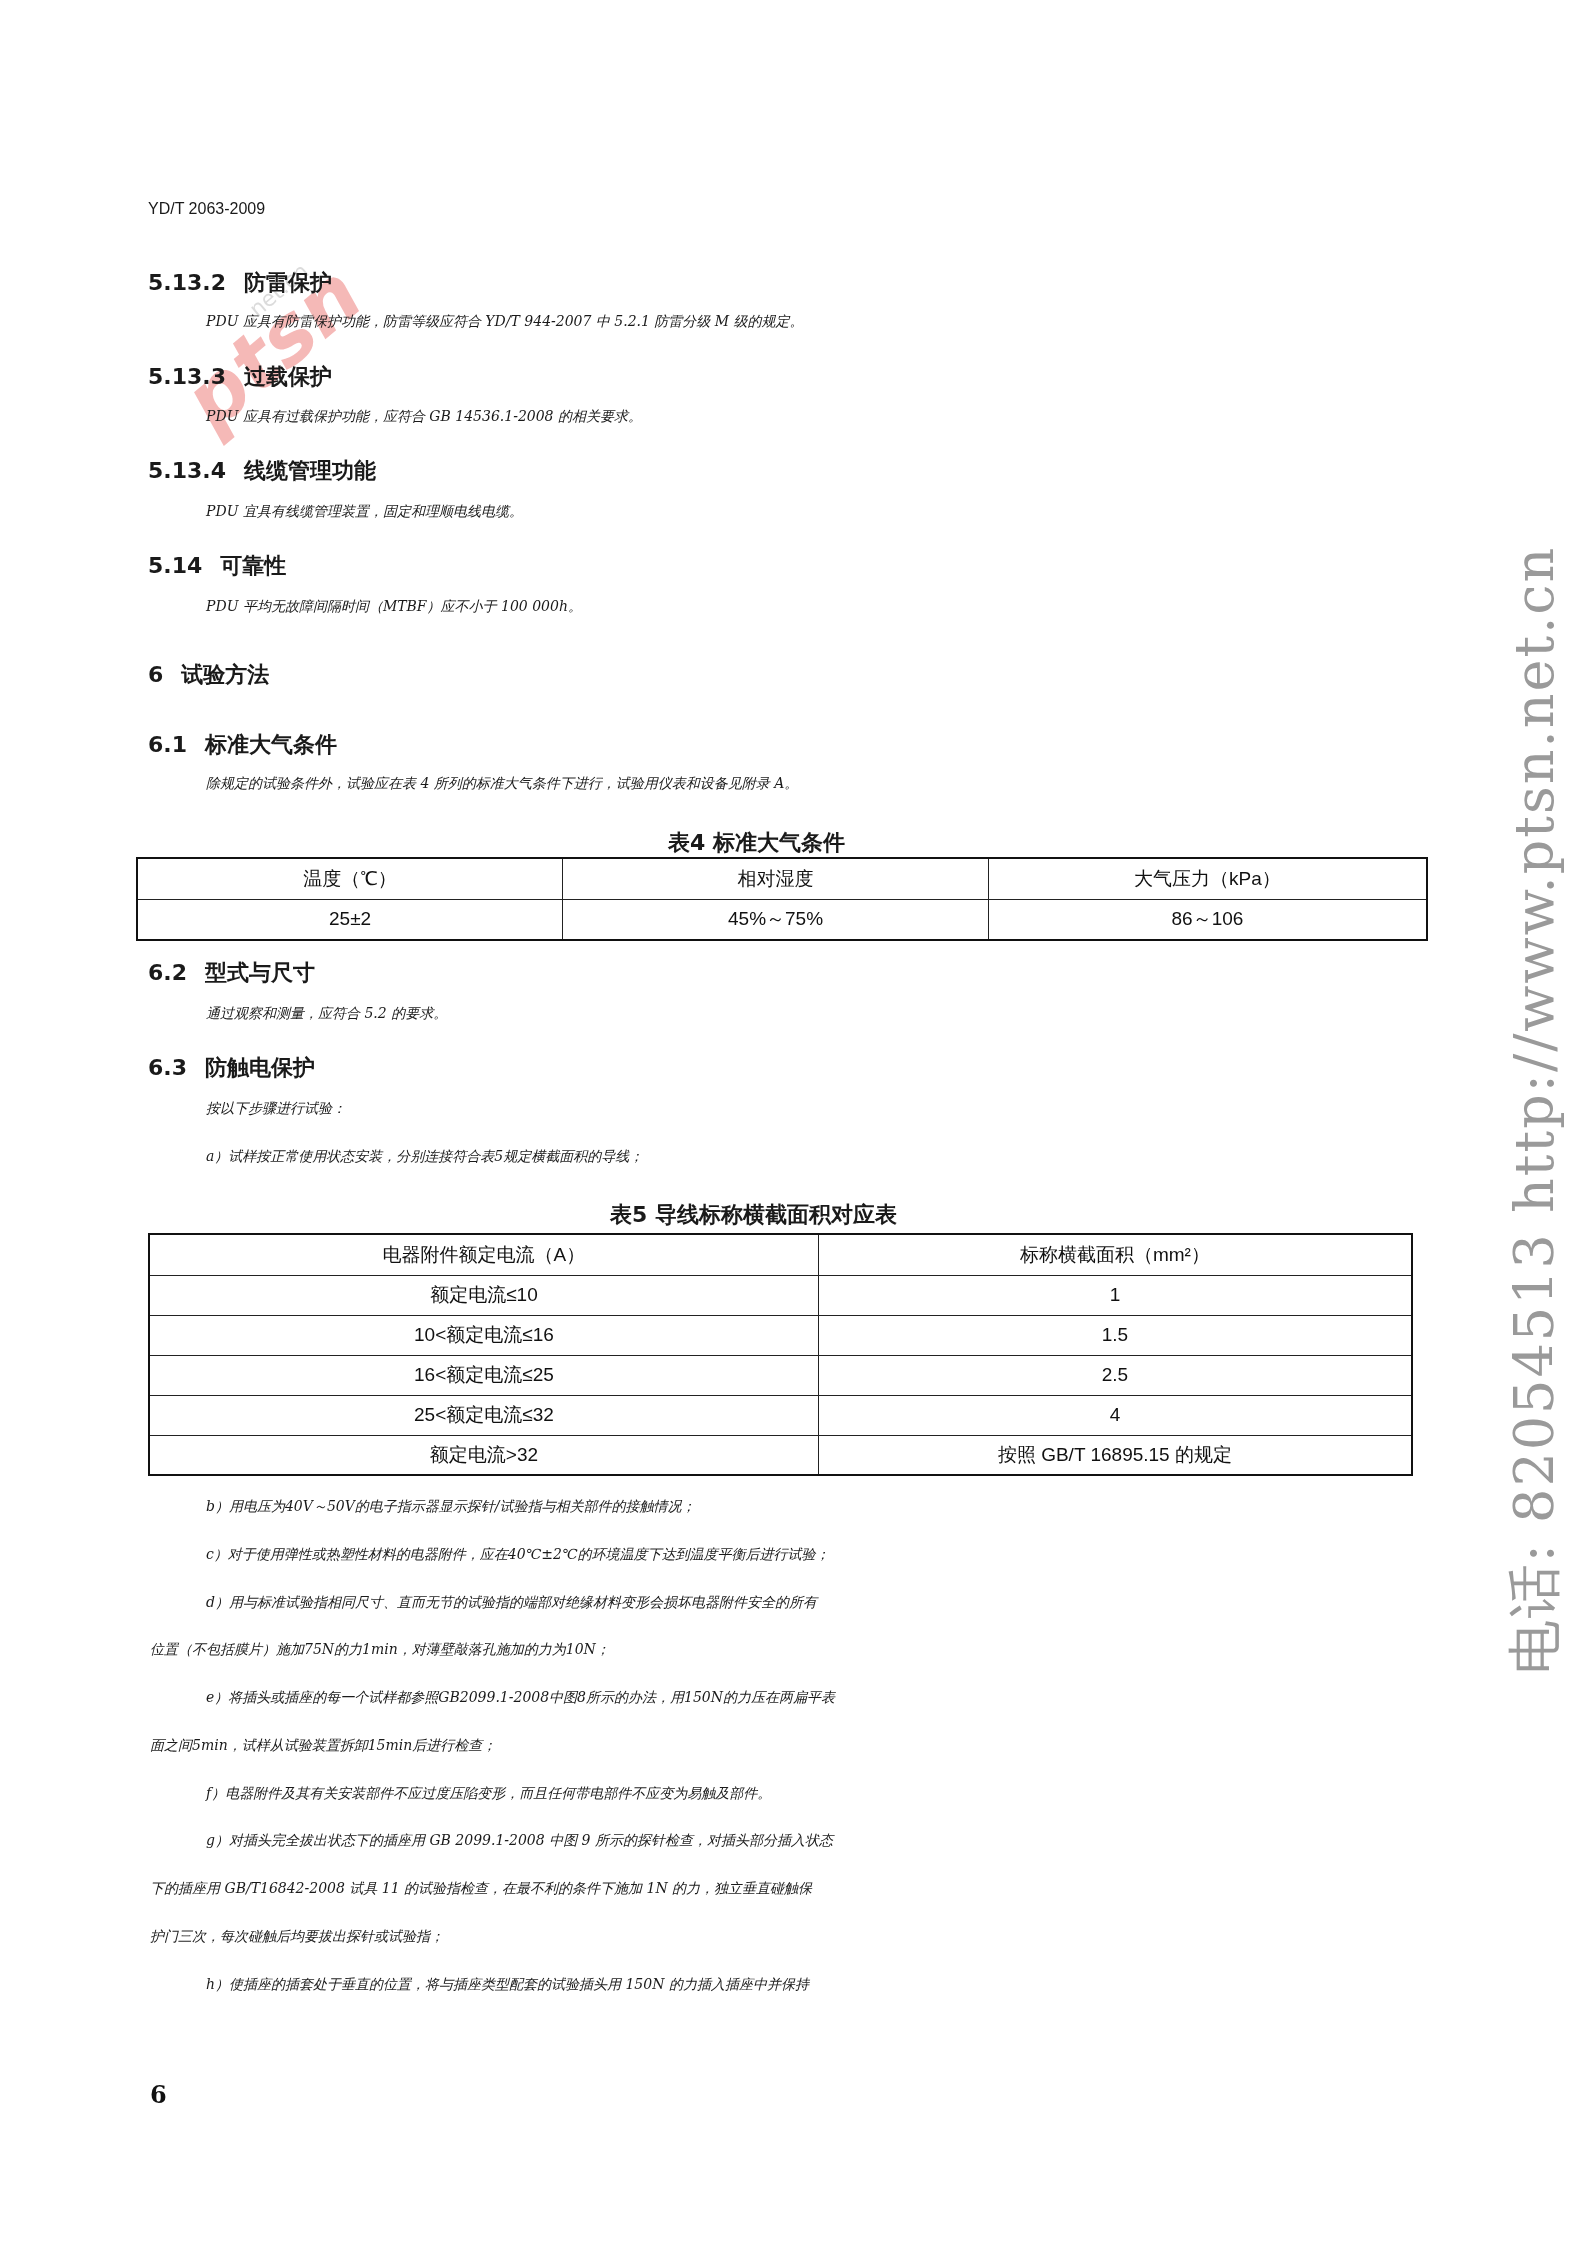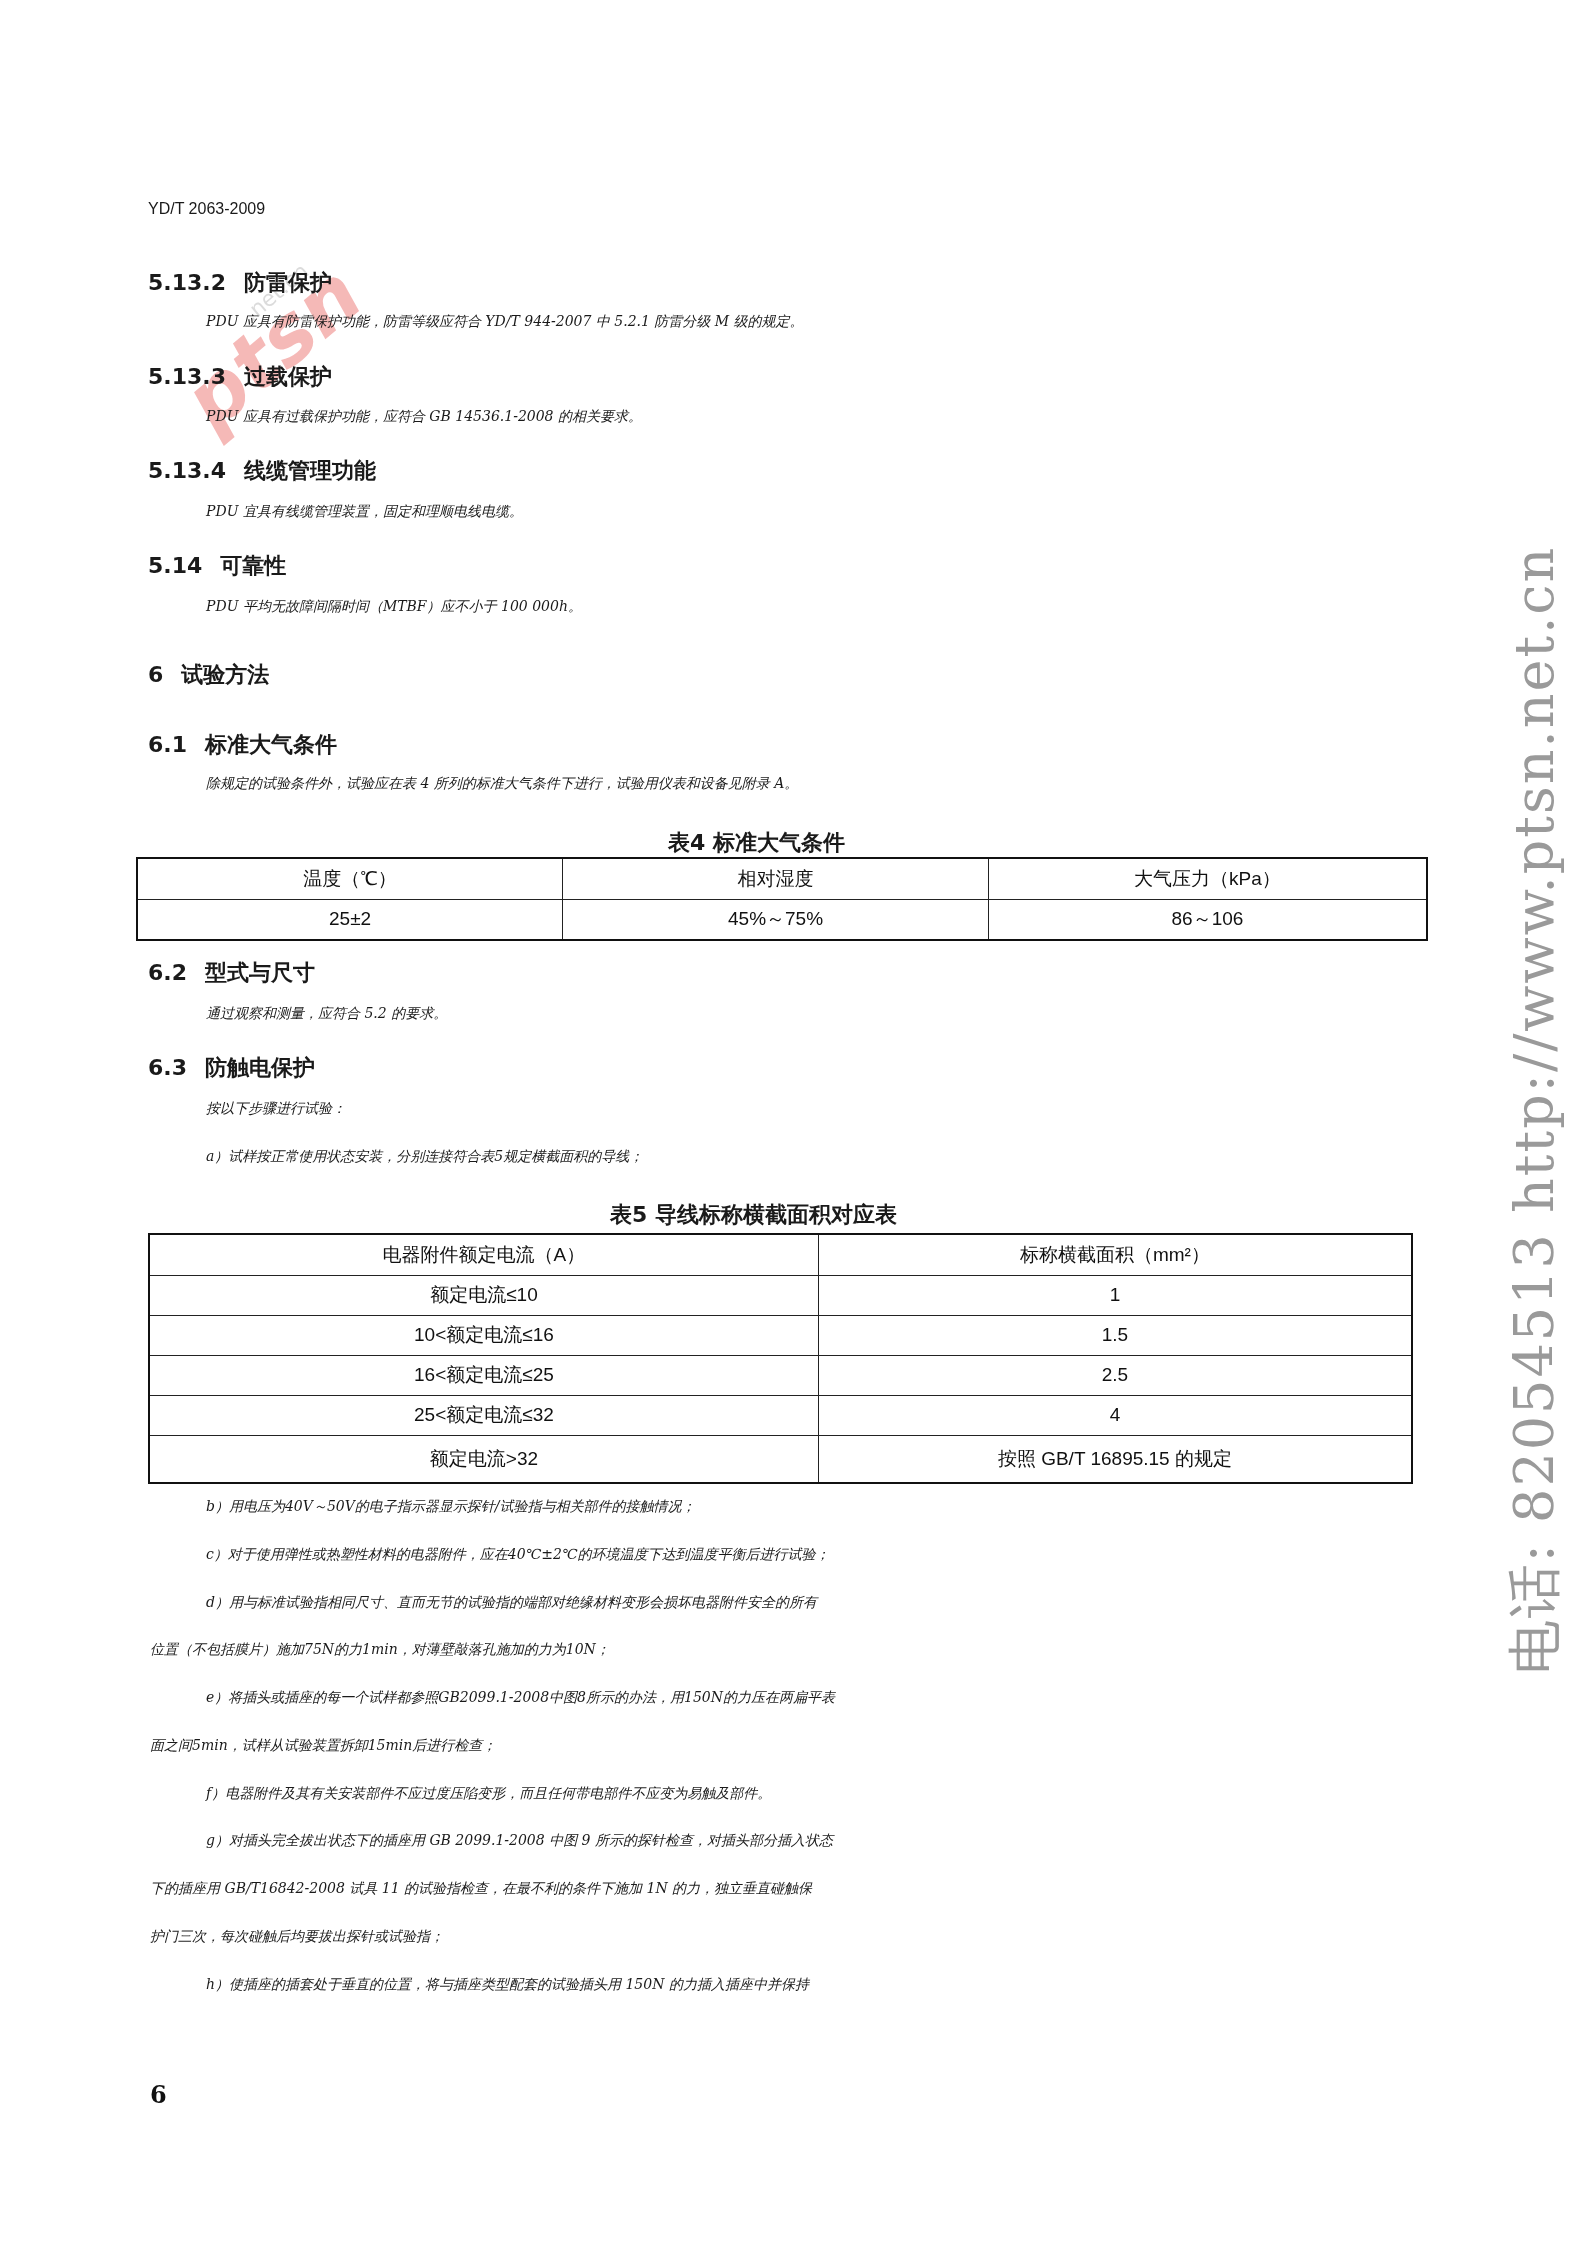--- a/index.html
+++ b/index.html
@@ -105,21 +105,21 @@
     <td>1.5</td>
   </tr>
   <tr style="height:40px;">
     <td>16&lt;额定电流≤25</td>
     <td>2.5</td>
   </tr>
   <tr style="height:40px;">
     <td>25&lt;额定电流≤32</td>
     <td>4</td>
   </tr>
-  <tr style="height:48px;">
+  <tr style="height:40px;">
     <td>额定电流&gt;32</td>
     <td>按照 GB/T 16895.15 的规定</td>
   </tr>
 </tbody>
   </table>
 
 <div class="abs p" style="left:206px;top:1498px;">b）用电压为40V～50V的电子指示器显示探针/试验指与相关部件的接触情况；</div>
 <div class="abs p" style="left:206px;top:1546px;">c）对于使用弹性或热塑性材料的电器附件，应在40℃±2℃的环境温度下达到温度平衡后进行试验；</div>
 <div class="abs p" style="left:206px;top:1594px;">d）用与标准试验指相同尺寸、直而无节的试验指的端部对绝缘材料变形会损坏电器附件安全的所有</div>
 <div class="abs p" style="left:150px;top:1641px;">位置（不包括膜片）施加75N的力1min，对薄壁敲落孔施加的力为10N；</div>

